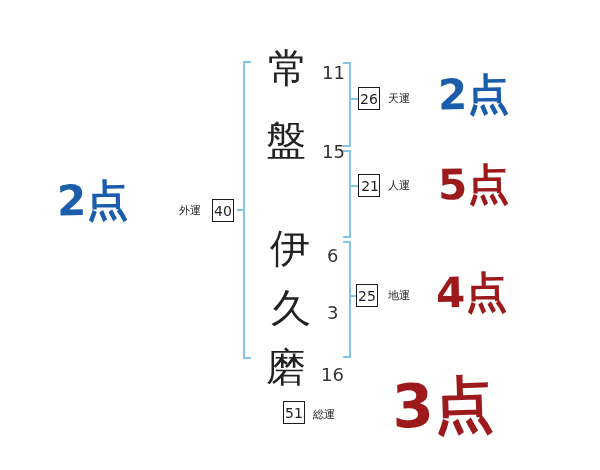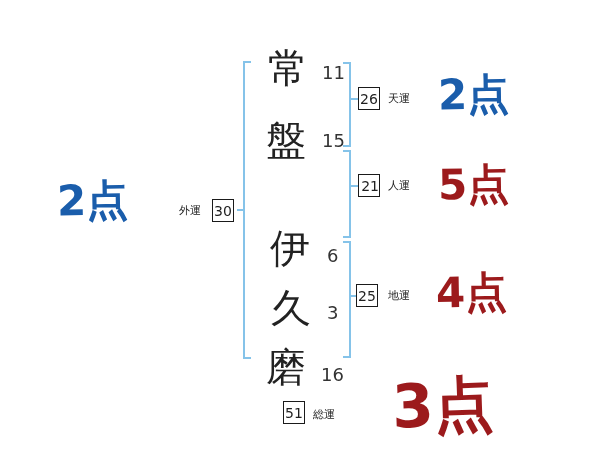--- a/index.html
+++ b/index.html
@@ -80,31 +80,31 @@
   }
 </style>
 </head>
 <body>
 
 <div class="canvas">
 
   <span class="score blue size-normal" style="left:57px; top:180px;">2点</span>
   <span class="luck-label" style="left:179px; top:205px;">外運</span>
   <div class="luck-box" style="left:212px; top:199px;">
-    <span>30</span>
+    <span>40</span>
   </div>
   <div class="connector" style="left:237px; top:209px; width:7px;"></div>
 
   <div class="bracket-left" style="left:243px; top:61px; height:298px;"></div>
 
   <span class="char" style="left:268px; top:48px;">常</span>
   <span class="strokes" style="left:322px; top:64px;">11</span>
 
   <span class="char" style="left:266px; top:120px;">盤</span>
-  <span class="strokes" style="left:322px; top:132px;text-align:center;">15</span>
+  <span class="strokes" style="left:322px; top:143px;text-align:center;">15</span>
 
   <span class="char" style="left:270px; top:228px;">伊</span>
   <span class="strokes" style="left:327px; top:247px;">6</span>
 
   <span class="char" style="left:271px; top:288px;">久</span>
   <span class="strokes" style="left:327px; top:304px;">3</span>
 
   <span class="char" style="left:266px; top:347px;">磨</span>
   <span class="strokes" style="left:321px; top:366px;">16</span>
 

